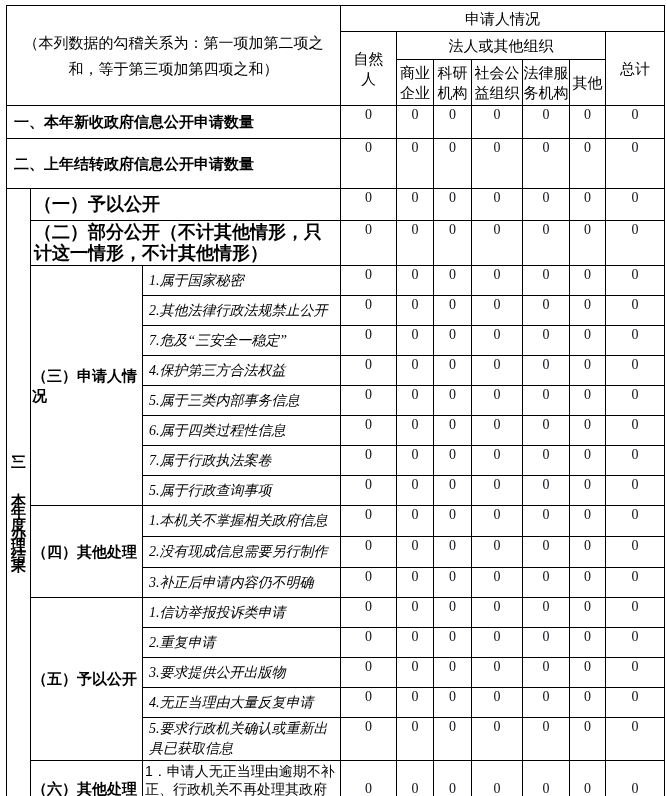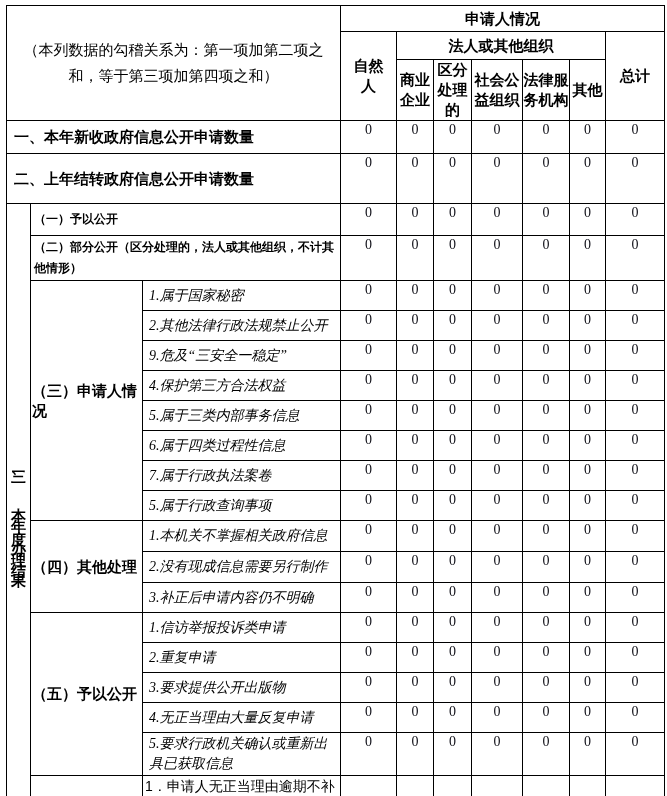--- a/index.html
+++ b/index.html
@@ -6,33 +6,33 @@
   body{width:667px;height:796px;position:relative;font-family:"Liberation Sans",sans-serif;color:#000;}
   .tbl-wrap{position:absolute;left:6px;top:5px;}
   table{border-collapse:collapse;table-layout:fixed;width:658px;}
   td{border:1px solid #000;padding:0;overflow:hidden;}
 
   
   .note{font-family:"Liberation Serif",serif;font-size:15px;
         text-align:center;vertical-align:middle;line-height:26px;padding:0 14px;}
 
   
-  .h{font-weight:bold;font-size:15px;text-align:center;vertical-align:middle;line-height:20px;}
+  .h{font-weight:normal;font-size:15px;text-align:center;vertical-align:middle;line-height:20px;}
   .wbox{margin:0 auto;word-break:break-all;}
   .w2{width:31px;}
   .w3{width:46px;}
 
   
   .vcell{text-align:center;vertical-align:middle;}
   .vtext{display:inline-block;writing-mode:vertical-rl;text-orientation:upright;
          font-weight:bold;font-size:15px;letter-spacing:11px;line-height:22px;}
 
   
   .rowlab{font-weight:bold;font-size:15px;vertical-align:middle;padding:1px 3px 1px 7px;line-height:20px;}
-  .seclab{font-weight:bold;font-size:12px;vertical-align:middle;padding:1px 2px 1px 3px;line-height:21px;}
+  .seclab{font-weight:bold;font-size:18px;vertical-align:middle;padding:1px 2px 1px 3px;line-height:21px;}
   .blab{font-weight:bold;font-size:15px;vertical-align:middle;padding:1px 1px;line-height:20px;}
 
   
   .item{font-family:"Liberation Serif",serif;font-style:italic;font-size:14px;
         vertical-align:middle;padding:1px 2px 1px 6px;line-height:20px;}
   
   .item-sans{font-size:14px;vertical-align:middle;padding:1px 1px 1px 2px;line-height:18px;}
 
   
   .v{font-family:"Liberation Serif",serif;font-size:14px;color:#101018;
@@ -67,21 +67,21 @@
             <div class="wbox w2">自然人</div>
           </td>
     <td class="h" colspan="5">法人或其他组织</td>
     <td class="h" rowspan="2">总计</td>
   </tr>
   <tr style="height:46px">
     <td class="h">
             <div class="wbox w2">商业企业</div>
           </td>
     <td class="h">
-            <div class="wbox w2">区分处理的</div>
+            <div class="wbox w2">科研机构</div>
           </td>
     <td class="h">
             <div class="wbox w3">社会公益组织</div>
           </td>
     <td class="h">
             <div class="wbox w3">法律服务机构</div>
           </td>
     <td class="h">其他</td>
   </tr>
 
@@ -113,21 +113,21 @@
     <td class="v">0</td>
           <td class="v">0</td>
           <td class="v">0</td>
           <td class="v">0</td>
           <td class="v">0</td>
           <td class="v">0</td>
           <td class="v">0</td>
   </tr>
 
   <tr style="height:43px">
-    <td class="seclab" colspan="2">（二）部分公开（区分处理的，法人或其他组织，不计其他情形）</td>
+    <td class="seclab" colspan="2">（二）部分公开（不计其他情形，只计这一情形，不计其他情形）</td>
     <td class="v">0</td>
           <td class="v">0</td>
           <td class="v">0</td>
           <td class="v">0</td>
           <td class="v">0</td>
           <td class="v">0</td>
           <td class="v">0</td>
   </tr>
 
   <tr style="height:30px">
@@ -145,21 +145,21 @@
     <td class="item">2.其他法律行政法规禁止公开</td>
     <td class="v">0</td>
           <td class="v">0</td>
           <td class="v">0</td>
           <td class="v">0</td>
           <td class="v">0</td>
           <td class="v">0</td>
           <td class="v">0</td>
   </tr>
   <tr style="height:30px">
-    <td class="item">9.危及“三安全一稳定”</td>
+    <td class="item">7.危及“三安全一稳定”</td>
     <td class="v">0</td>
           <td class="v">0</td>
           <td class="v">0</td>
           <td class="v">0</td>
           <td class="v">0</td>
           <td class="v">0</td>
           <td class="v">0</td>
   </tr>
   <tr style="height:30px">
     <td class="item">4.保护第三方合法权益</td>

